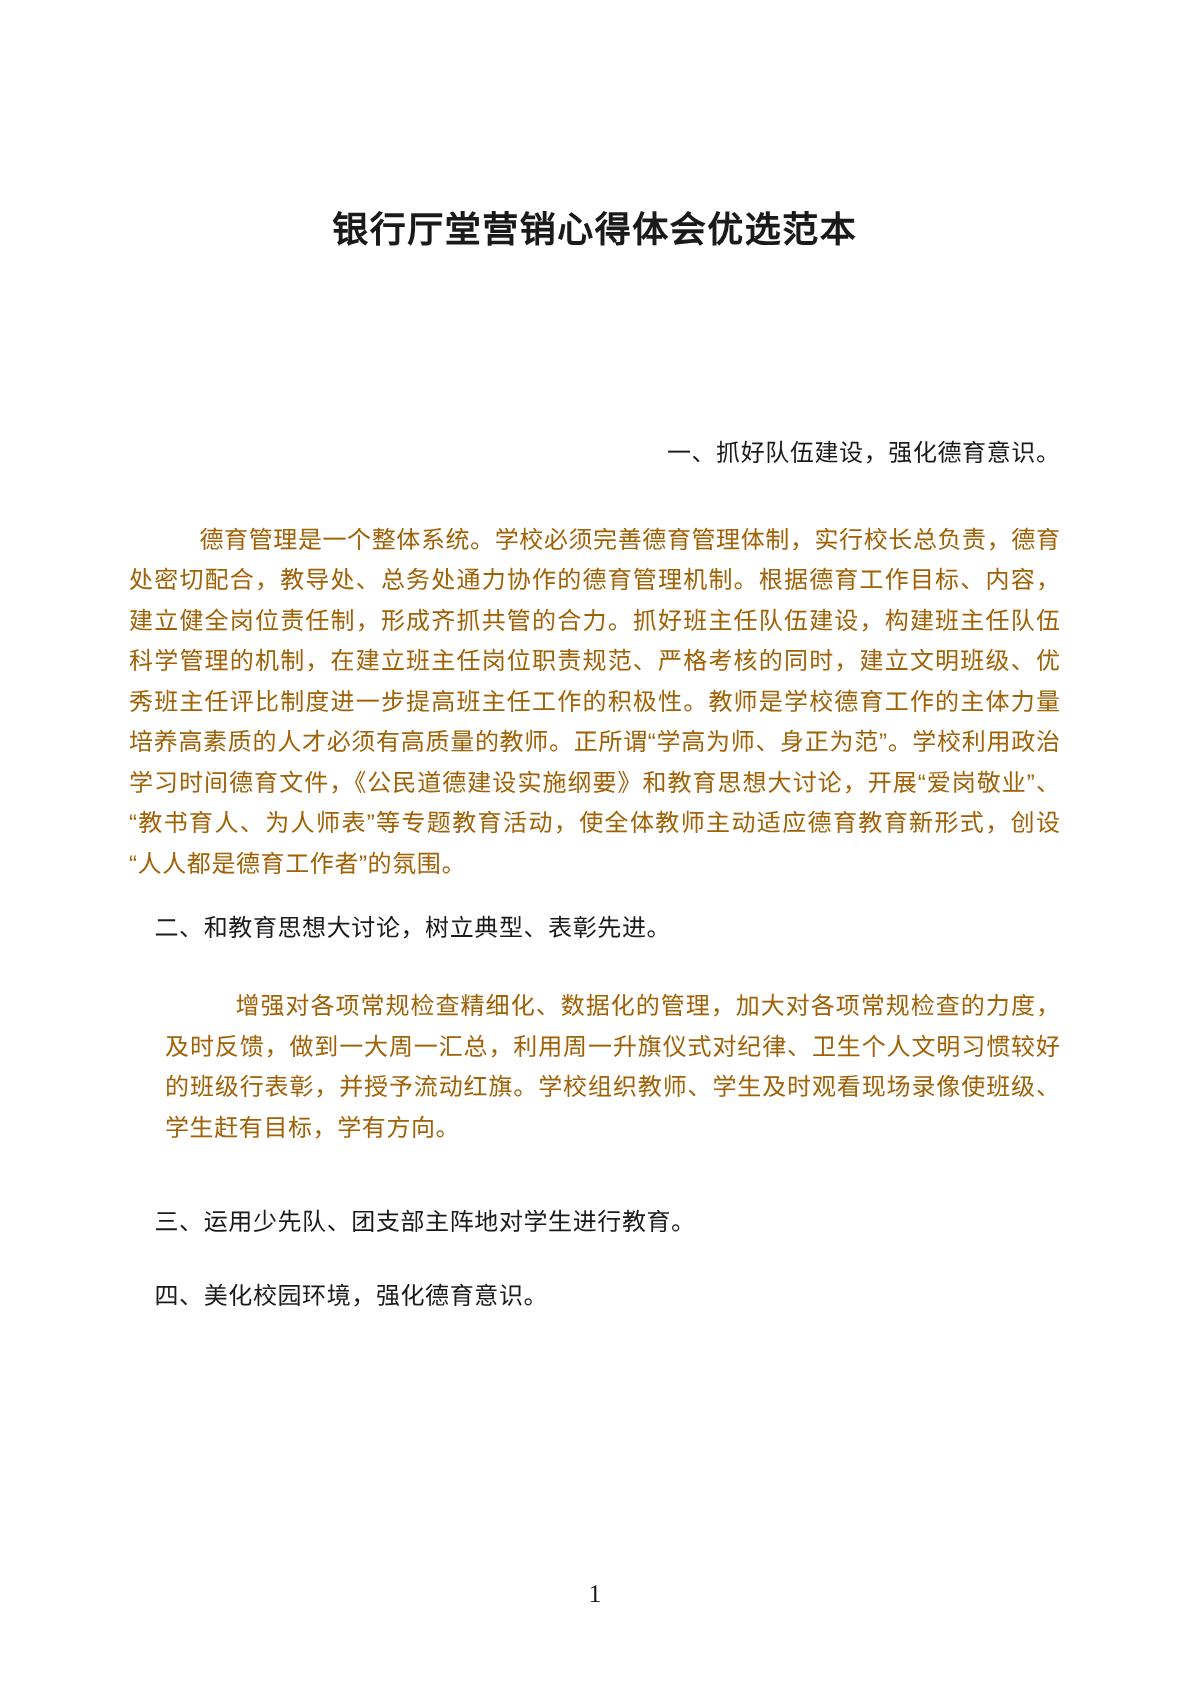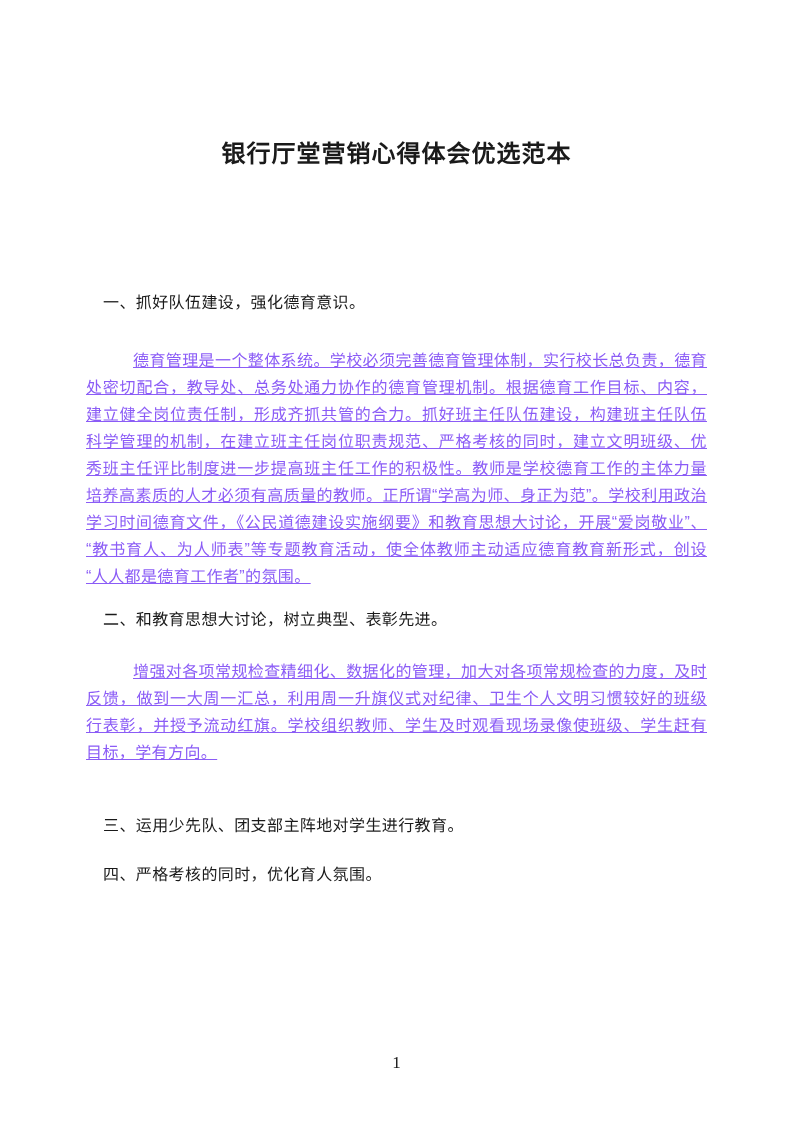--- a/index.html
+++ b/index.html
@@ -35,28 +35,27 @@
     text-align: left;
     letter-spacing: 0.4px;
     color: #1a1a1a;
   }
   .para {
     font-size: 16px;
     line-height: 27px;
     text-indent: 47px;
     text-align: justify;
     letter-spacing: 0.4px;
-    color: #8b5cf6;
-    text-decoration: underline;
+    color: #a16207;
   }
-  .heading-1 { margin-top: 120px; }
+  .heading-1 { margin-top: 120px; text-align: right; }
   .para-1    { margin-top: 31px; }
   .heading-2 { margin-top: 16px; }
-  .para-2    { margin-top: 25px; }
-  .heading-3 { margin-top: 46px; }
+  .para-2    { margin-top: 25px; margin-left: 24px; }
+  .heading-3 { margin-top: 36px; }
   .para-3    { margin-top: 27px; }
   .heading-4 { margin-top: 22px; }
   .footer {
     position: absolute;
     left: 0;
     right: 0;
     top: 1052px;
     text-align: center;
     font-family: "Liberation Serif", serif;
     font-size: 17px;
@@ -72,17 +71,17 @@
     <div class="title">银行厅堂营销心得体会优选范本</div>
 
     <div class="heading heading-1">一、抓好队伍建设，强化德育意识。</div>
     <div class="para para-1">德育管理是一个整体系统。学校必须完善德育管理体制，实行校长总负责，德育处密切配合，教导处、总务处通力协作的德育管理机制。根据德育工作目标、内容，建立健全岗位责任制，形成齐抓共管的合力。抓好班主任队伍建设，构建班主任队伍科学管理的机制，在建立班主任岗位职责规范、严格考核的同时，建立文明班级、优秀班主任评比制度进一步提高班主任工作的积极性。教师是学校德育工作的主体力量培养高素质的人才必须有高质量的教师。正所谓“学高为师、身正为范”。学校利用政治学习时间德育文件，《公民道德建设实施纲要》和教育思想大讨论，开展“爱岗敬业”、“教书育人、为人师表”等专题教育活动，使全体教师主动适应德育教育新形式，创设“人人都是德育工作者”的氛围。</div>
 
     <div class="heading heading-2">二、和教育思想大讨论，树立典型、表彰先进。</div>
     <div class="para para-2">增强对各项常规检查精细化、数据化的管理，加大对各项常规检查的力度，及时反馈，做到一大周一汇总，利用周一升旗仪式对纪律、卫生个人文明习惯较好的班级行表彰，并授予流动红旗。学校组织教师、学生及时观看现场录像使班级、学生赶有目标，学有方向。</div>
 
     <div class="heading heading-3">三、运用少先队、团支部主阵地对学生进行教育。</div>
 
-    <div class="heading heading-4">四、严格考核的同时，优化育人氛围。</div>
+    <div class="heading heading-4">四、美化校园环境，强化德育意识。</div>
   </div>
 
   <div class="footer">1</div>
 </div>
 
 </body></html>

